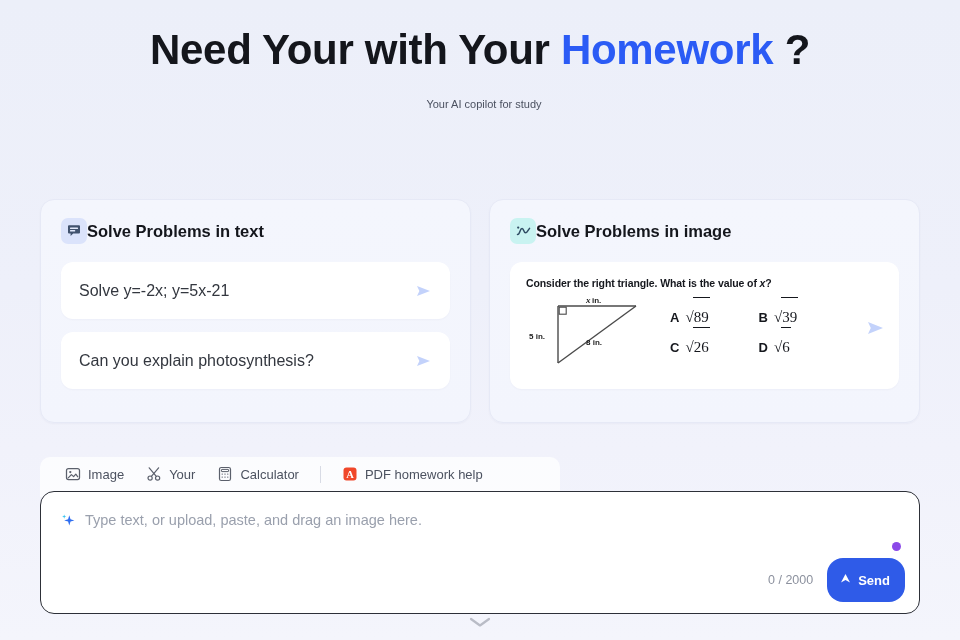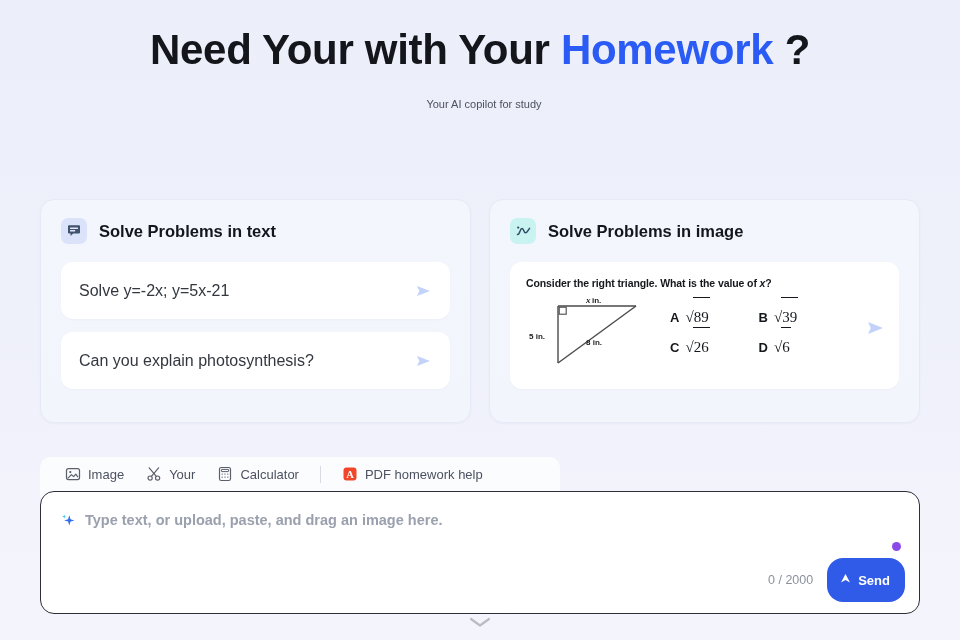--- a/index.html
+++ b/index.html
@@ -44,21 +44,20 @@
     background: linear-gradient(180deg, #f4f6fd 0%, #f3f5fd 100%);
     border: 1px solid #e6e9f6;
     border-radius: 14px;
     padding: 18px 20px 20px 20px;
     box-shadow: 0 1px 2px rgba(30,40,90,0.035);
     min-height: 223px;
   }
   .card-head {
     display: flex;
     align-items: center;
-    gap: 12px;
     margin-bottom: 18px;
   }
   .card-icon {
     width: 26px; height: 26px;
     border-radius: 7px;
     display: flex; align-items: center; justify-content: center;
     flex: none;
   }
   .icon-text { background: #dbe3fb; }
   .icon-image { background: #c9f3f1; }
@@ -176,21 +175,20 @@
     border: 1.6px solid #2d3038;
     border-radius: 14px;
     height: 123px;
     margin-top: -6px;
   }
   .placeholder-row {
     display: flex;
     align-items: flex-start;
     gap: 10px;
     padding: 20px 0 0 18px;
-    font-weight: bold;
   }
   .placeholder-text {
     font-size: 14.5px;
     color: #9aa0ad;
   }
   .purple-dot {
     position: absolute;
     right: 18px;
     top: 50px;
     width: 9px; height: 9px;

